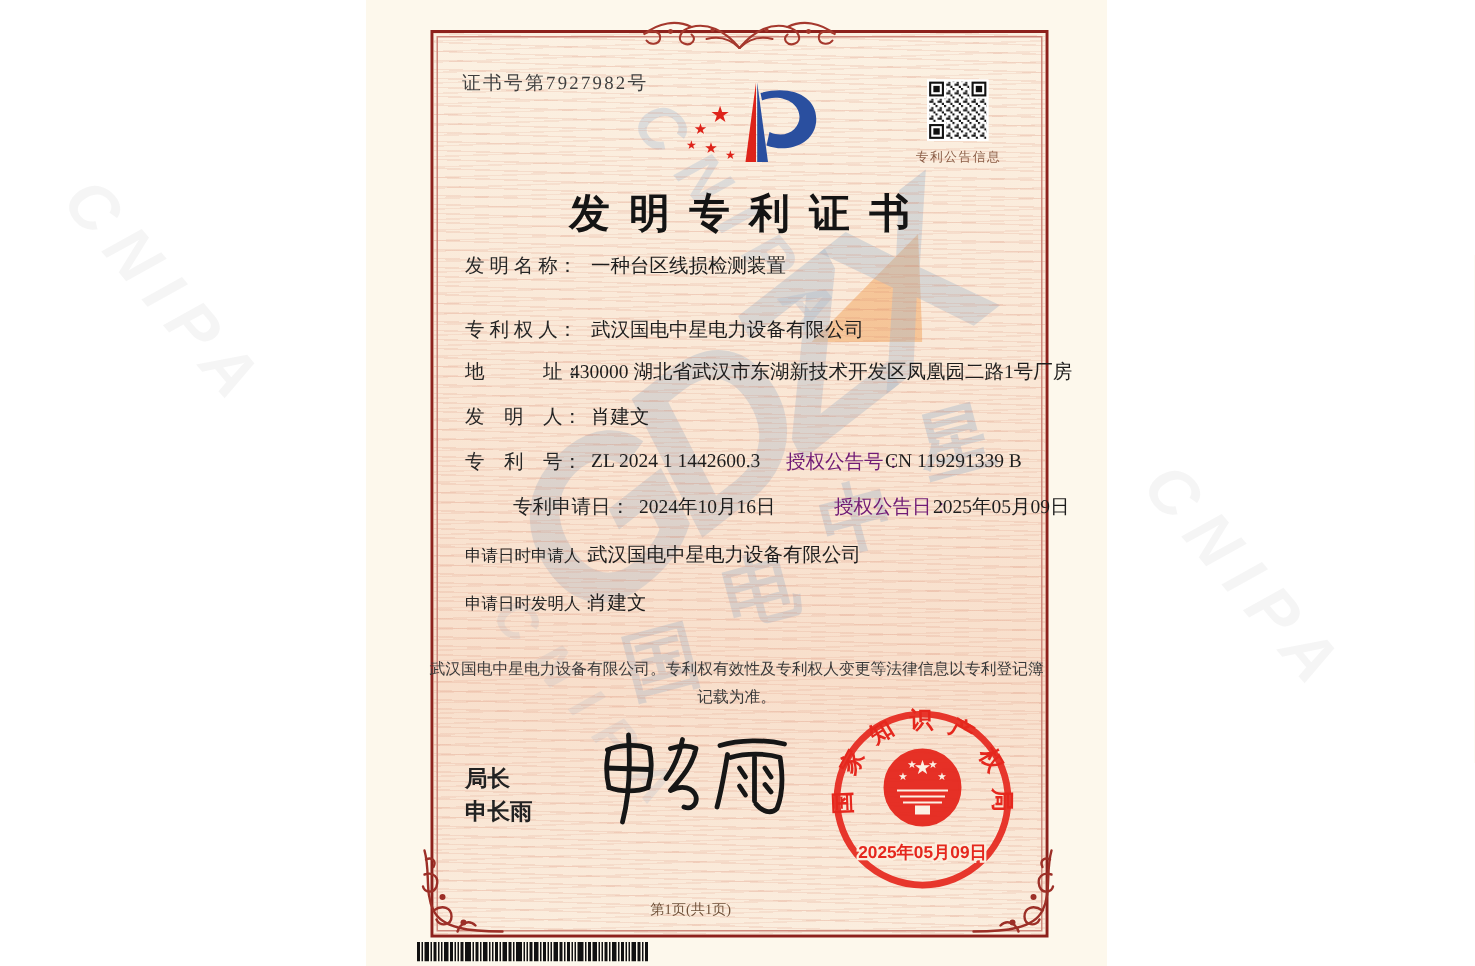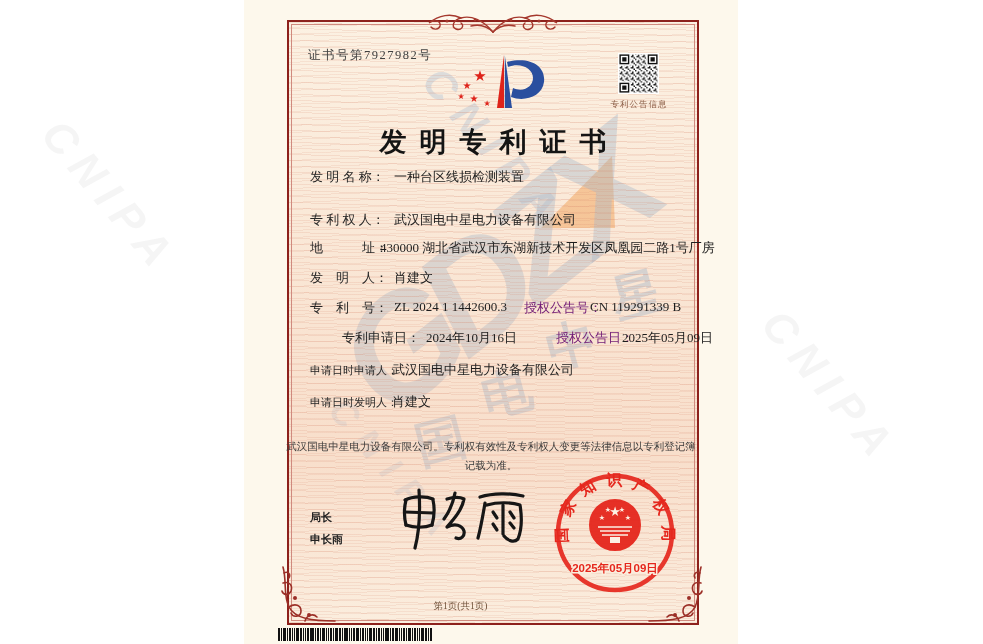--- a/index.html
+++ b/index.html
@@ -71,21 +71,21 @@
   .row .lbl{position:absolute;left:66px;color:#262626;white-space:pre;}
   .row .val{position:absolute;left:150px;white-space:nowrap;}
   .row .lbl2{position:absolute;left:280px;color:#701a75;white-space:pre;}
   .row .val2{position:absolute;left:346px;white-space:nowrap;}
   .row.small .lbl{font-size:11px;left:66px;top:2px;}
   .row.small .val{left:148px;}
   .statement{
     position:absolute;left:41px;top:437px;width:412px;
     font-size:10.5px;line-height:19px;color:#3a3a3a;text-align:center;
   }
-  .signer{position:absolute;left:66px;font-size:11px;font-weight:bold;color:#222;}
+  .signer{position:absolute;left:66px;font-size:15px;font-weight:bold;color:#222;}
   .signature{position:absolute;left:148px;top:484px;}
   .seal{position:absolute;left:309px;top:471px;}
   .footer-page{position:absolute;left:43px;top:600px;width:347px;text-align:center;
     font-size:9.5px;color:#6f5139;}
   .barcode{position:absolute;left:34px;top:628px;}
   .ornament-top{position:absolute;left:179px;top:8px;}
   .corner{position:absolute;top:565px;}
   .corner.bl{left:35px;}
   .corner.br{left:403px;transform:scaleX(-1);}
 </style>

